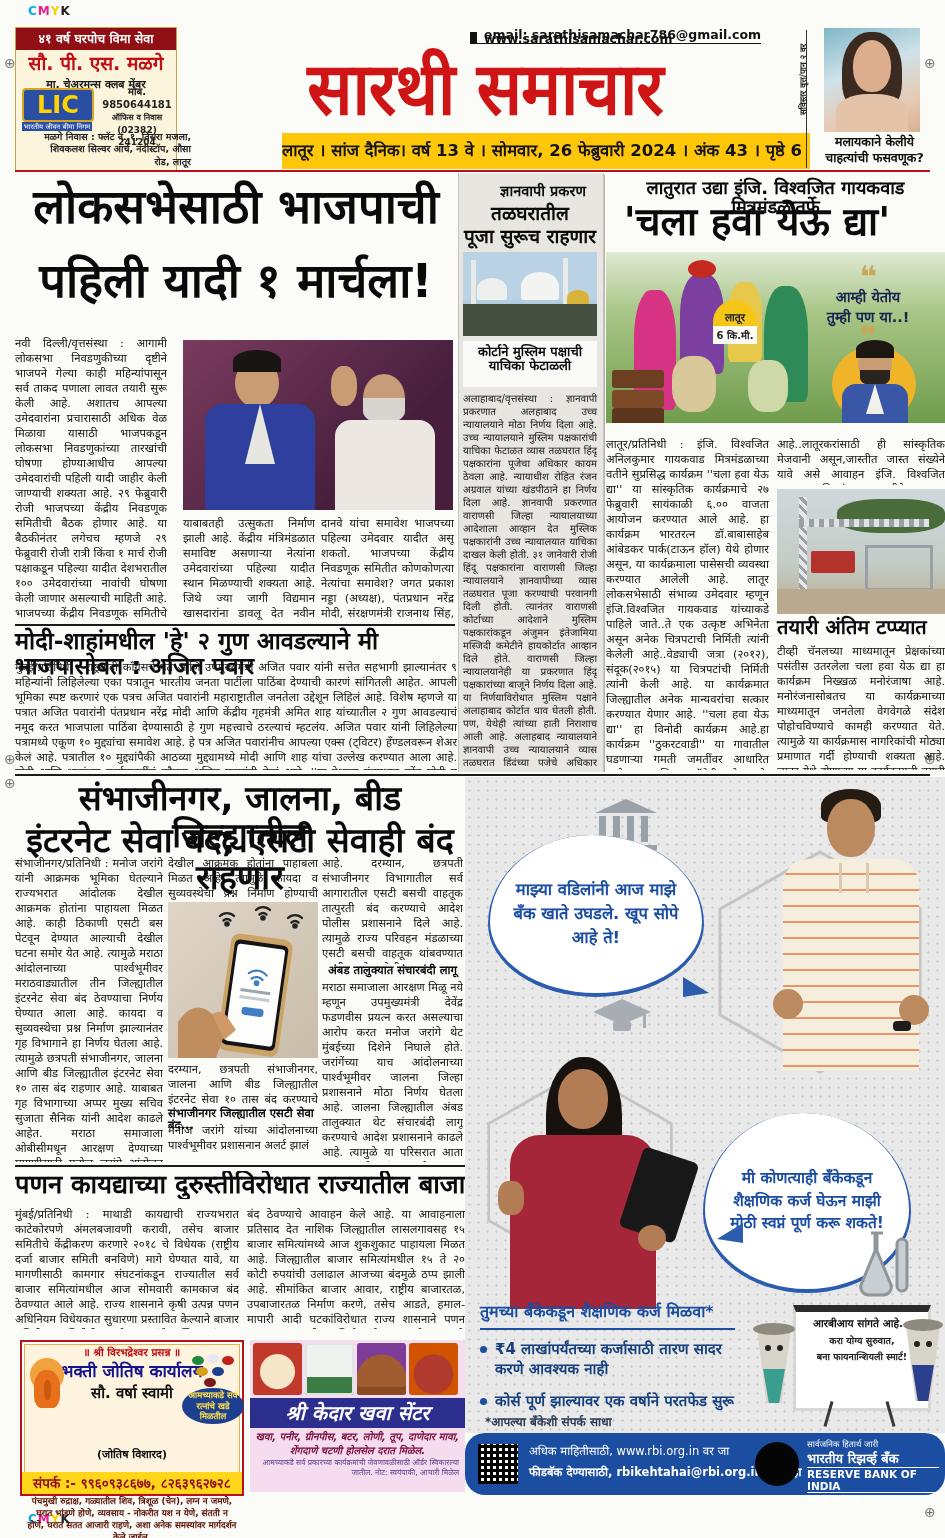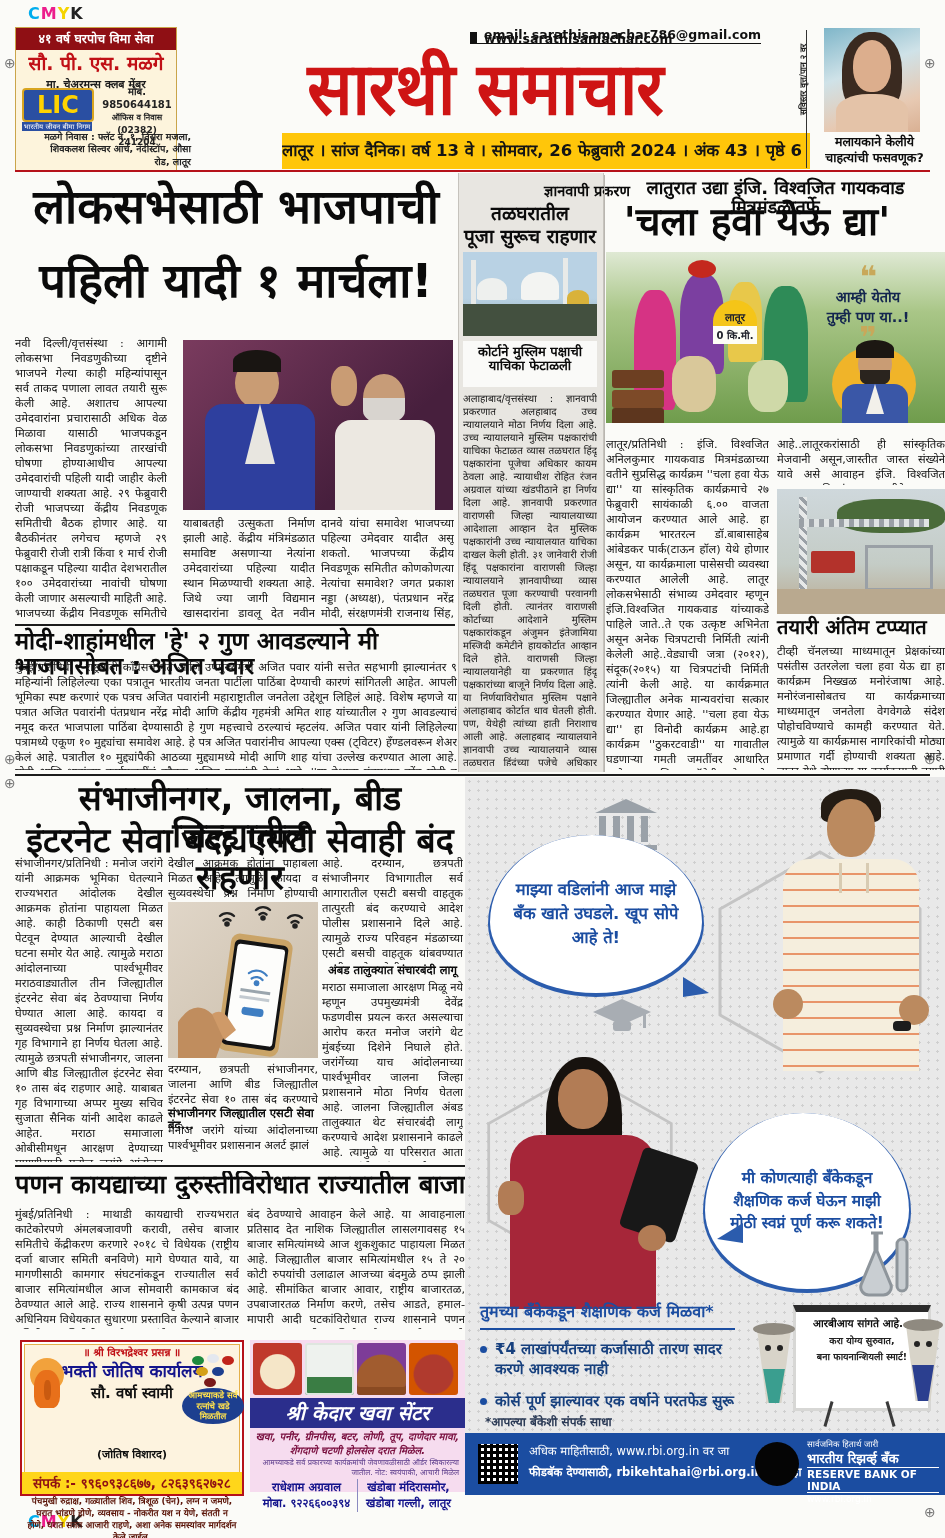--- a/index.html
+++ b/index.html
@@ -1,19 +1,19 @@
 <!DOCTYPE html>
 <html><head>
 <meta charset="utf-8">
 <style>
   html,body{margin:0;padding:0;background:#dededc;font-family:"DejaVu Sans",sans-serif;}
   .page{position:relative;width:945px;height:1538px;margin:0 auto;background:#fbfbf8;overflow:hidden;}
   .abs{position:absolute;}
   .crop{position:absolute;color:#777;font-size:14px;line-height:1;}
-  .cmyk{position:absolute;font-size:16px;font-weight:bold;letter-spacing:1px;}
+  .cmyk{position:absolute;font-size:12px;font-weight:bold;letter-spacing:1px;}
   .cmyk .c0{color:#00adee}.cmyk .c1{color:#ec1e8c}.cmyk .c2{color:#f5d400}.cmyk .c3{color:#222}
   .rule{position:absolute;background:#1c1c1c;}
   .vrule{position:absolute;background:#b9b6b0;width:1px;}
   .hl{font-weight:900;color:#0a0a0a;line-height:1.08;}
   .body-txt{font-size:11.3px;line-height:1.33;color:#141414;text-align:justify;overflow:hidden;}
   .small-txt{font-size:10px;line-height:1.3;color:#151515;text-align:justify;overflow:hidden;}
   .ctr{text-align:center;}
   .ph{position:absolute;overflow:hidden;}
   
   .mast-title{font-weight:900;color:#ce1414;font-size:67px;letter-spacing:-1px;white-space:nowrap;transform:scaleY(1.08);}
@@ -130,21 +130,21 @@
     <div class="abs" style="left:148px;top:26px;width:26px;height:40px;border-radius:45%;background:#c99c74;"></div>
   </div>
   <div class="abs body-txt" style="left:183px;top:516px;width:132px;height:104px;">याबाबतही उत्सुकता निर्माण झाली आहे. केंद्रीय मंत्रिमंडळात समाविष्ट असणाऱ्या नेत्यांना उमेदवारांच्या पहिल्या यादीत स्थान मिळण्याची शक्यता आहे. जिथे ज्या जागी विद्यमान खासदारांना डावलू देत नवीन उमेदवाराला संधी द्यायची आहे, अशा ठिकाणी भाजपकडून सर्वांत आधी उमेदवारी जाहीर केली जाईल, असेही समजते. दरम्यान, केंद्रीय मंत्रिमंडळात असणारे नारायण राणे, नितीन गडकरी, रावसाहेब</div>
   <div class="abs body-txt" style="left:321px;top:516px;width:133px;height:104px;">दानवे यांचा समावेश भाजपच्या पहिल्या उमेदवार यादीत असू शकतो. भाजपच्या केंद्रीय निवडणूक समितीत कोणकोणत्या नेत्यांचा समावेश? जगत प्रकाश नड्डा (अध्यक्ष), पंतप्रधान नरेंद्र मोदी, संरक्षणमंत्री राजनाथ सिंह, गृहमंत्री अमित शाह, सत्यनारायण जातिया, भूपेंद्र यादव, देवेंद्र फडणवीस, के लक्ष्मण, इक्बाल सिंग, लालपुरा, सुधा यादव, बी.एल. संतोष, ओम माथूर, बी. एस येडियुरप्पा, सर्बानंद सोनोवाल, वनथी श्रीनिवास.</div>
 
   <div class="rule" style="left:15px;top:624px;width:440px;height:1.5px;"></div>
   <div class="abs hl" style="left:15px;top:629px;width:442px;font-size:23.5px;">मोदी-शाहांमधील 'हे' २ गुण आवडल्याने मी भाजपासोबत : अजित पवार</div>
   <div class="abs body-txt" style="left:15px;top:660px;width:442px;height:110px;">मुंबई/प्रतिनिधी : राष्ट्रवादी काँग्रेसचे नेते आणि उपमुख्यमंत्री अजित पवार यांनी सत्तेत सहभागी झाल्यानंतर ९ महिन्यांनी लिहिलेल्या एका पत्रातून भारतीय जनता पार्टीला पाठिंबा देण्याची कारणं सांगितली आहेत. आपली भूमिका स्पष्ट करणारं एक पत्रच अजित पवारांनी महाराष्ट्रातील जनतेला उद्देशून लिहिलं आहे. विशेष म्हणजे या पत्रात अजित पवारांनी पंतप्रधान नरेंद्र मोदी आणि केंद्रीय गृहमंत्री अमित शाह यांच्यातील २ गुण आवडल्याचं नमूद करत भाजपाला पाठिंबा देण्यासाठी हे गुण महत्त्वाचे ठरल्याचं म्हटलंय. अजित पवार यांनी लिहिलेल्या पत्रामध्ये एकूण १० मुद्द्यांचा समावेश आहे. हे पत्र अजित पवारांनीच आपल्या एक्स (ट्विटर) हँण्डलवरून शेअर केलं आहे. पत्रातील १० मुद्द्यांपैकी आठव्या मुद्द्यामध्ये मोदी आणि शाह यांचा उल्लेख करण्यात आला आहे. मोदी आणि शाहांच्या कार्यपद्धतींचं कौतुक अजित पवारांनी केलं आहे. ''या देशाचा पंतप्रधान नरेंद्र मोदी व गृहमंत्री अमित शाह यांच्या नेतृत्वाखाली जो विकास होतो आहे तो मला महत्त्वाचा वाटला. कणखर नेतृत्व व योग्य निर्णय प्रक्रिया हे त्यांचे गुण मला भावले,'' असं अजित पवार म्हणाले.</div>
 
   <div class="abs graypanel" style="left:458px;top:173px;width:144px;height:599px;"></div>
-  <div class="abs hl ctr" style="left:458px;top:184px;width:170px;font-size:14.5px;padding-left:44px;">ज्ञानवापी प्रकरण</div>
+  <div class="abs hl ctr" style="left:458px;top:184px;width:170px;font-size:14.5px;">ज्ञानवापी प्रकरण</div>
   <div class="abs hl ctr" style="left:458px;top:203px;width:144px;font-size:19px;">तळघरातील</div>
   <div class="abs hl ctr" style="left:458px;top:226px;width:144px;font-size:19px;">पूजा सुरूच राहणार</div>
   <div class="ph" style="left:463px;top:252px;width:134px;height:84px;background:linear-gradient(#b9d2e4 55%,#8ba3ab);">
     <div class="abs" style="left:14px;top:26px;width:30px;height:22px;border-radius:50% 50% 8% 8%;background:#eef0ee;"></div>
     <div class="abs" style="left:58px;top:20px;width:38px;height:28px;border-radius:50% 50% 8% 8%;background:#f3f4f2;"></div>
     <div class="abs" style="left:8px;top:8px;width:5px;height:44px;background:#e8eae8;"></div>
     <div class="abs" style="left:100px;top:6px;width:5px;height:46px;background:#e8eae8;"></div>
     <div class="abs" style="left:104px;top:38px;width:22px;height:16px;border-radius:50% 50% 10% 10%;background:#d9b23a;"></div>
     <div class="abs" style="left:0;top:52px;width:134px;height:32px;background:#43503f;"></div>
   </div>
@@ -158,21 +158,21 @@
     <div class="abs" style="left:28px;top:38px;width:42px;height:120px;border-radius:40% 40% 10% 10%;background:#d63384;"></div>
     <div class="abs" style="left:74px;top:22px;width:44px;height:100px;border-radius:40% 40% 10% 10%;background:#7b3fa0;"></div>
     <div class="abs" style="left:82px;top:8px;width:28px;height:18px;border-radius:50%;background:#c4281e;"></div>
     <div class="abs" style="left:122px;top:30px;width:34px;height:80px;border-radius:40% 40% 10% 10%;background:#e8c84a;"></div>
     <div class="abs" style="left:158px;top:34px;width:44px;height:116px;border-radius:40% 40% 10% 10%;background:#2e8b57;"></div>
     <div class="abs" style="left:66px;top:104px;width:44px;height:56px;border-radius:40%;background:#d9c89a;"></div>
     <div class="abs" style="left:142px;top:108px;width:40px;height:52px;border-radius:40%;background:#cfd9a8;"></div>
     <div class="abs" style="left:6px;top:118px;width:52px;height:18px;background:#6d3f22;border-radius:3px;box-shadow:0 20px 0 #7d4a28,0 38px 0 #5d361e;"></div>
     <div class="abs" style="left:107px;top:48px;width:44px;text-align:center;">
       <div style="background:#f5c518;border-radius:22px 22px 0 0;font-weight:900;font-size:10.5px;color:#20222b;padding:10px 0 2px;">लातूर</div>
-      <div style="background:#fdfdf6;font-weight:900;font-size:10px;color:#20222b;padding:2px 0;">0 कि.मी.</div>
+      <div style="background:#fdfdf6;font-weight:900;font-size:10px;color:#20222b;padding:2px 0;">6 कि.मी.</div>
     </div>
     <div class="abs" style="left:196px;top:16px;width:132px;text-align:center;">
       <div style="color:#c8a85a;font-size:30px;font-weight:900;line-height:.6;">❝</div>
       <div style="font-weight:900;font-size:14.5px;color:#14264f;">आम्ही येतोय</div>
       <div style="font-weight:900;font-size:14.5px;color:#14264f;">तुम्ही पण या..!</div>
       <div style="color:#c8a85a;font-size:30px;font-weight:900;line-height:.8;">❞</div>
     </div>
     <div class="abs" style="left:226px;top:88px;width:86px;height:83px;">
       <div class="abs" style="left:0;top:6px;width:84px;height:77px;border-radius:50%;background:#f0b429;"></div>
       <div class="abs" style="left:26px;top:4px;width:34px;height:40px;border-radius:50%;background:#c99c74;"></div>
@@ -267,30 +267,20 @@
   <div class="abs khw" style="left:250px;top:1340px;width:215px;height:152px;">
     <div class="foodrow" style="padding:3px 3px 0;">
       <div class="food" style="background:radial-gradient(circle at 50% 55%,#f5e6c8 45%,#c0392b 48%);"></div>
       <div class="food" style="background:linear-gradient(#eef2ee 65%,#3a7d44 65%);box-shadow:inset 0 0 0 2px #dfe6df;"></div>
       <div class="food" style="background:radial-gradient(circle at 50% 70%,#a15c2f 55%,#7d3c98 58%);box-shadow:inset 0 -8px 0 #8a4a22;"></div>
       <div class="food" style="background:radial-gradient(circle at 50% 60%,#b03a2e 48%,#d35400 52%);"></div>
     </div>
     <div class="ttl" style="margin-top:3px;">श्री केदार खवा सेंटर</div>
     <div class="l1" style="padding:2px 4px 0;">खवा, पनीर, ग्रीनपीस, बटर, लोणी, तूप, दाणेदार मावा, शेंगदाणे चटणी होलसेल दरात मिळेल.</div>
     <div class="l2" style="padding:1px 6px;">आमच्याकडे सर्व प्रकारच्या कार्यक्रमांची जेवणावळीसाठी ऑर्डर स्विकारल्या जातील. नोट: स्वयंपाकी, आचारी मिळेल</div>
-    <div style="display:flex;padding:0 6px;">
-      <div class="bt" style="flex:1;border-right:1px solid #8a8ac0;text-align:center;">
-        <span>राधेशाम अग्रवाल</span><br>
-        <span>मोबा. ९२२६६००३९४</span>
-      </div>
-      <div class="bt" style="flex:1;text-align:center;">
-        <span>खंडोबा मंदिरासमोर,</span><br>
-        <span>खंडोबा गल्ली, लातूर</span>
-      </div>
-    </div>
   </div>
 
   <div class="abs rbi" style="left:465px;top:777px;width:480px;height:656px;">
     <svg class="abs" style="left:240px;top:70px;" width="230" height="230" viewBox="0 0 230 230">
         <polygon points="115,5 215,62 215,168 115,225 15,168 15,62" fill="none" stroke="#c4c4c4" stroke-width="3"></polygon>
       </svg>
     <svg class="abs" style="left:10px;top:290px;" width="210" height="210" viewBox="0 0 230 230">
         <polygon points="115,5 215,62 215,168 115,225 15,168 15,62" fill="none" stroke="#c4c4c4" stroke-width="3"></polygon>
       </svg>
     <svg class="abs" style="left:130px;top:22px;" width="62" height="56" viewBox="0 0 62 56" fill="#9aa1a8">
@@ -364,21 +354,21 @@
       <div class="abs" style="left:8px;top:46px;width:26px;height:34px;background:#3a9e8f;clip-path:polygon(8% 0,92% 0,70% 100%,30% 100%);"></div>
     </div>
     <div class="abs" style="left:438px;top:542px;width:40px;height:92px;">
       <div class="abs" style="left:3px;top:6px;width:34px;height:76px;background:#d8d4c9;clip-path:polygon(0 0,100% 0,72% 100%,28% 100%);"></div>
       <div class="abs" style="left:0;top:0;width:40px;height:12px;border-radius:50%;background:#8f8a80;"></div>
       <div class="abs" style="left:11px;top:22px;width:6px;height:6px;border-radius:50%;background:#222;box-shadow:12px 0 0 #222;"></div>
       <div class="abs" style="left:7px;top:46px;width:26px;height:36px;background:#2b3f8f;clip-path:polygon(8% 0,92% 0,70% 100%,30% 100%);"></div>
     </div>
   </div>
 
-  <div class="rbi-footer" style="left:465px;top:1433px;width:480px;height:62px;">
+  <div class="rbi-footer" style="left:465px;top:1433px;width:480px;height:62px;border-radius:20px;">
     <div class="qr abs" style="left:13px;top:11px;width:40px;height:40px;"></div>
     <div class="abs" style="left:64px;top:10px;width:280px;">
       <div style="font-size:11.5px;margin-bottom:6px;">अधिक माहितीसाठी, www.rbi.org.in वर जा</div>
       <div style="font-size:11.5px;font-weight:bold;">फीडबॅक देण्यासाठी, rbikehtahai@rbi.org.in ला लिहा</div>
     </div>
     <div class="abs" style="left:290px;top:9px;width:44px;height:44px;border-radius:50%;background:#050505;"></div>
     <div class="abs" style="left:342px;top:5px;width:132px;">
       <div style="font-size:8.5px;">सार्वजनिक हितार्थ जारी</div>
       <div style="font-size:13px;font-weight:900;">भारतीय रिझर्व्ह बँक</div>
       <div style="font-size:10.5px;font-weight:bold;border-top:1px solid #fff;border-bottom:1px solid #fff;display:inline-block;">RESERVE BANK OF INDIA</div>

